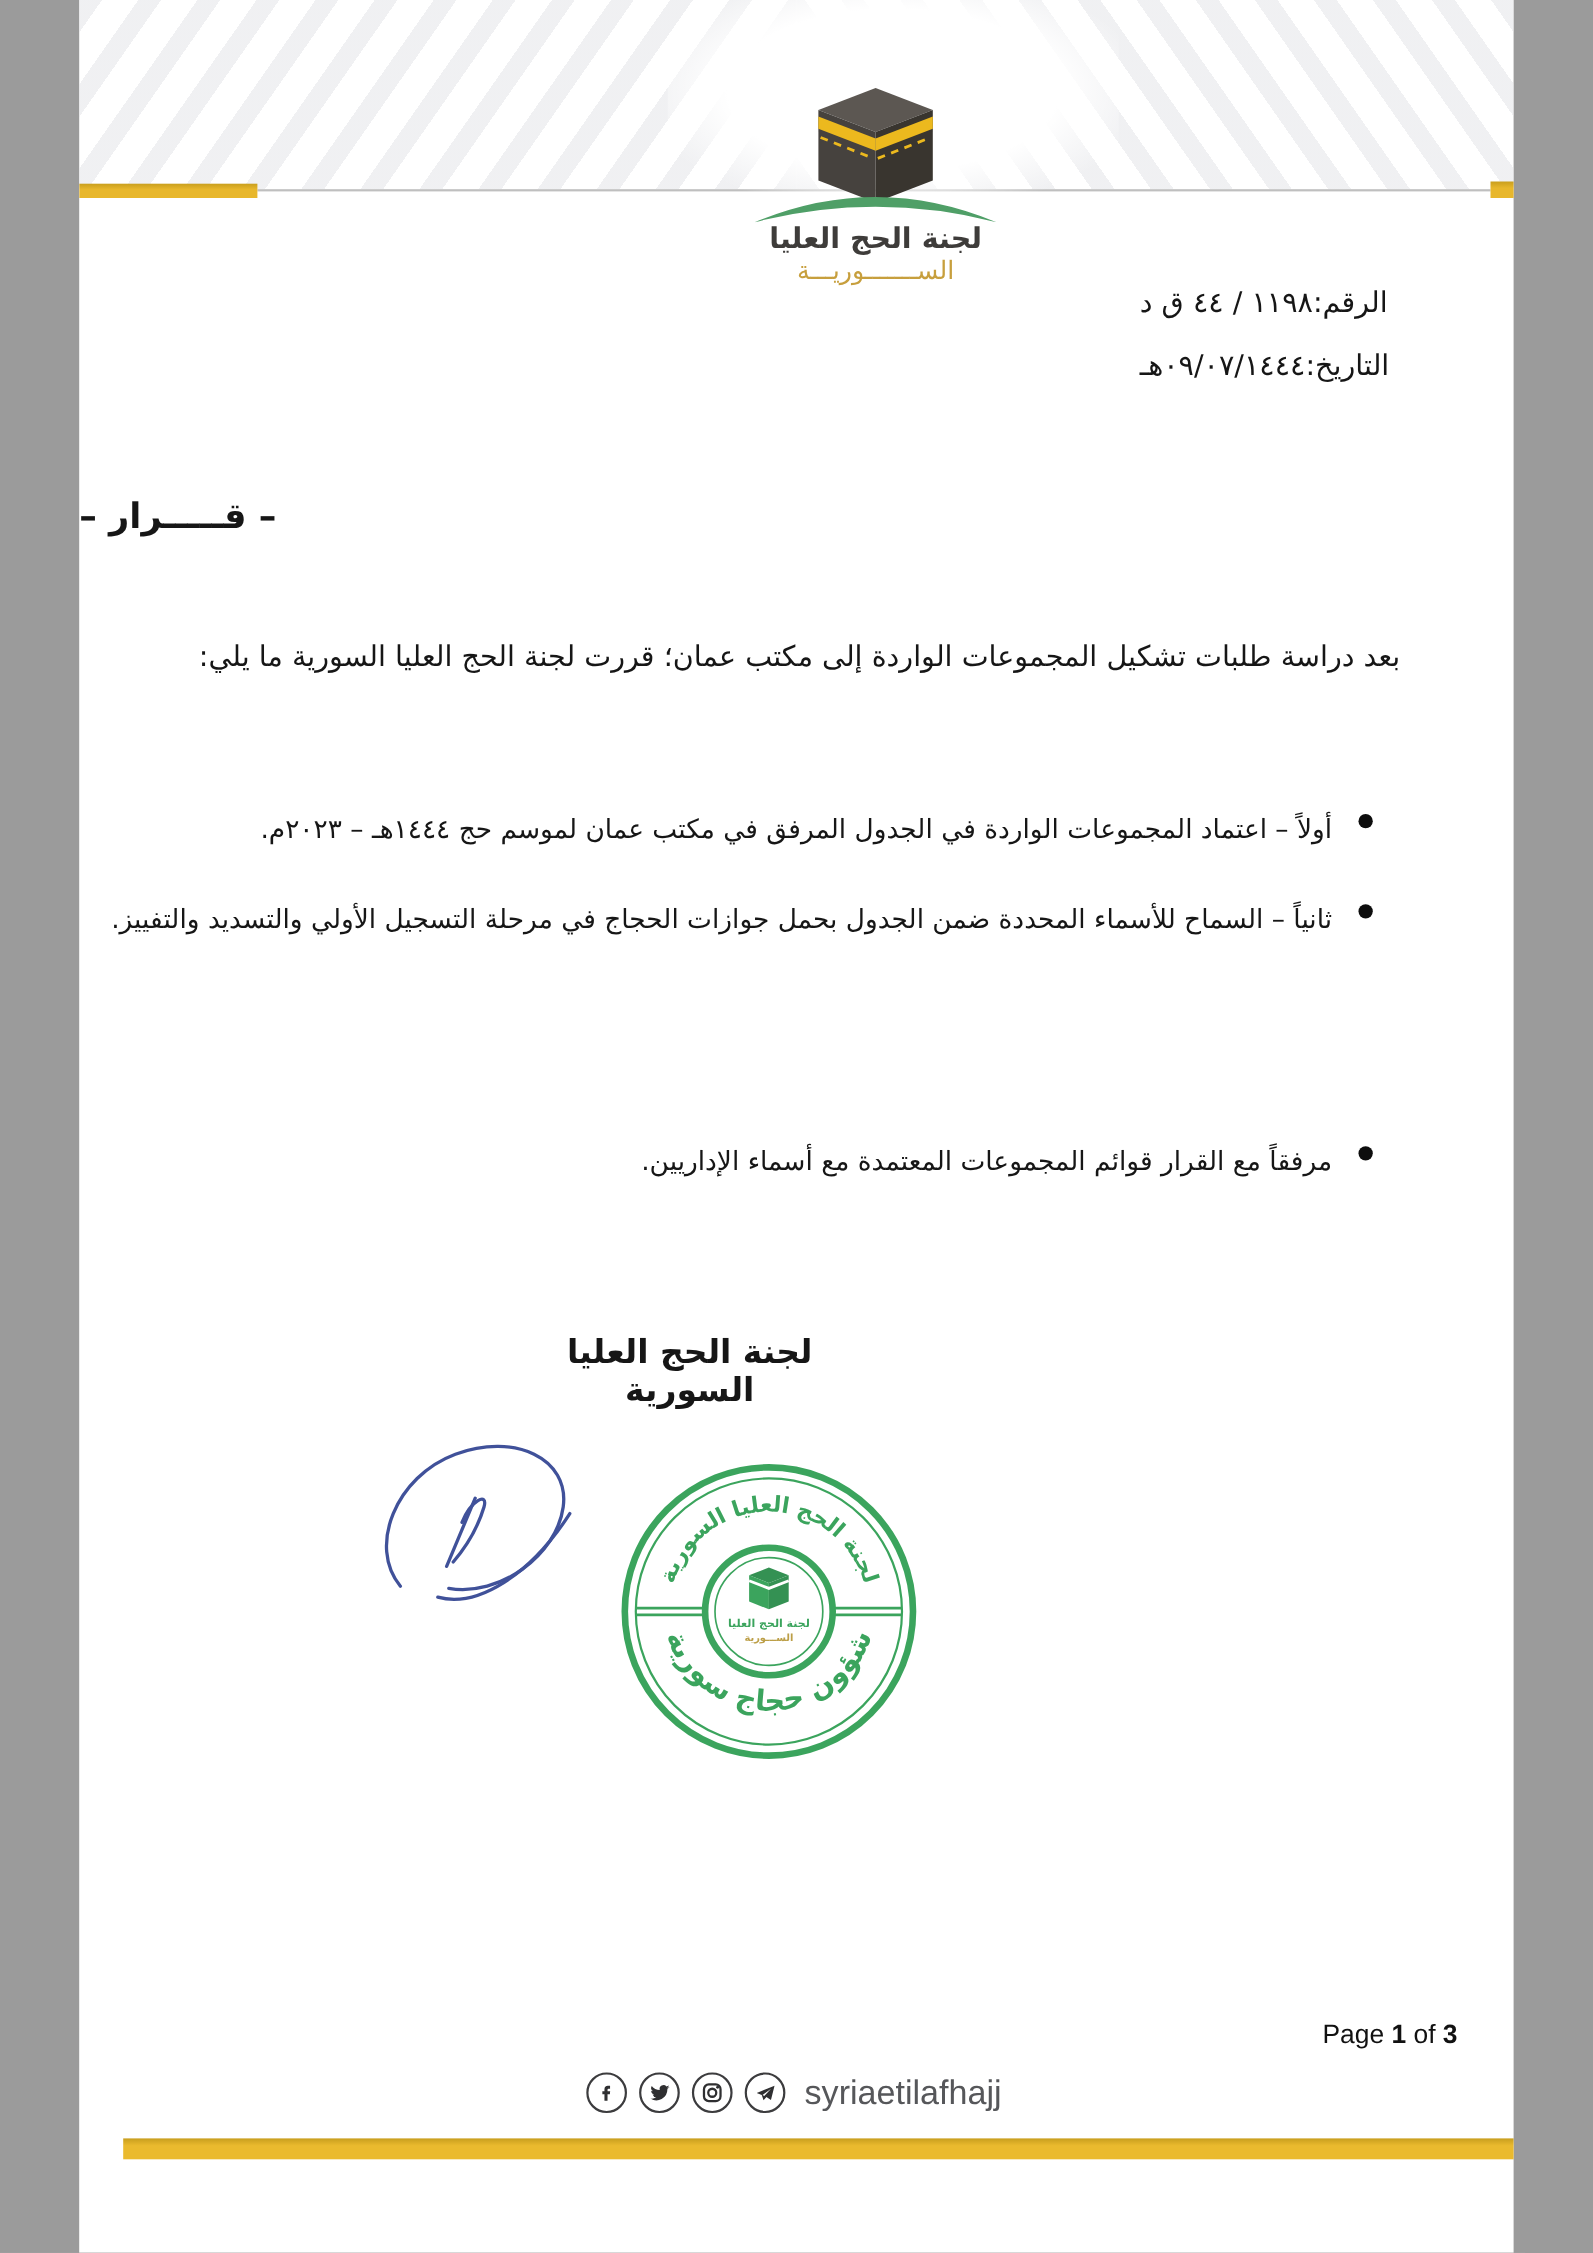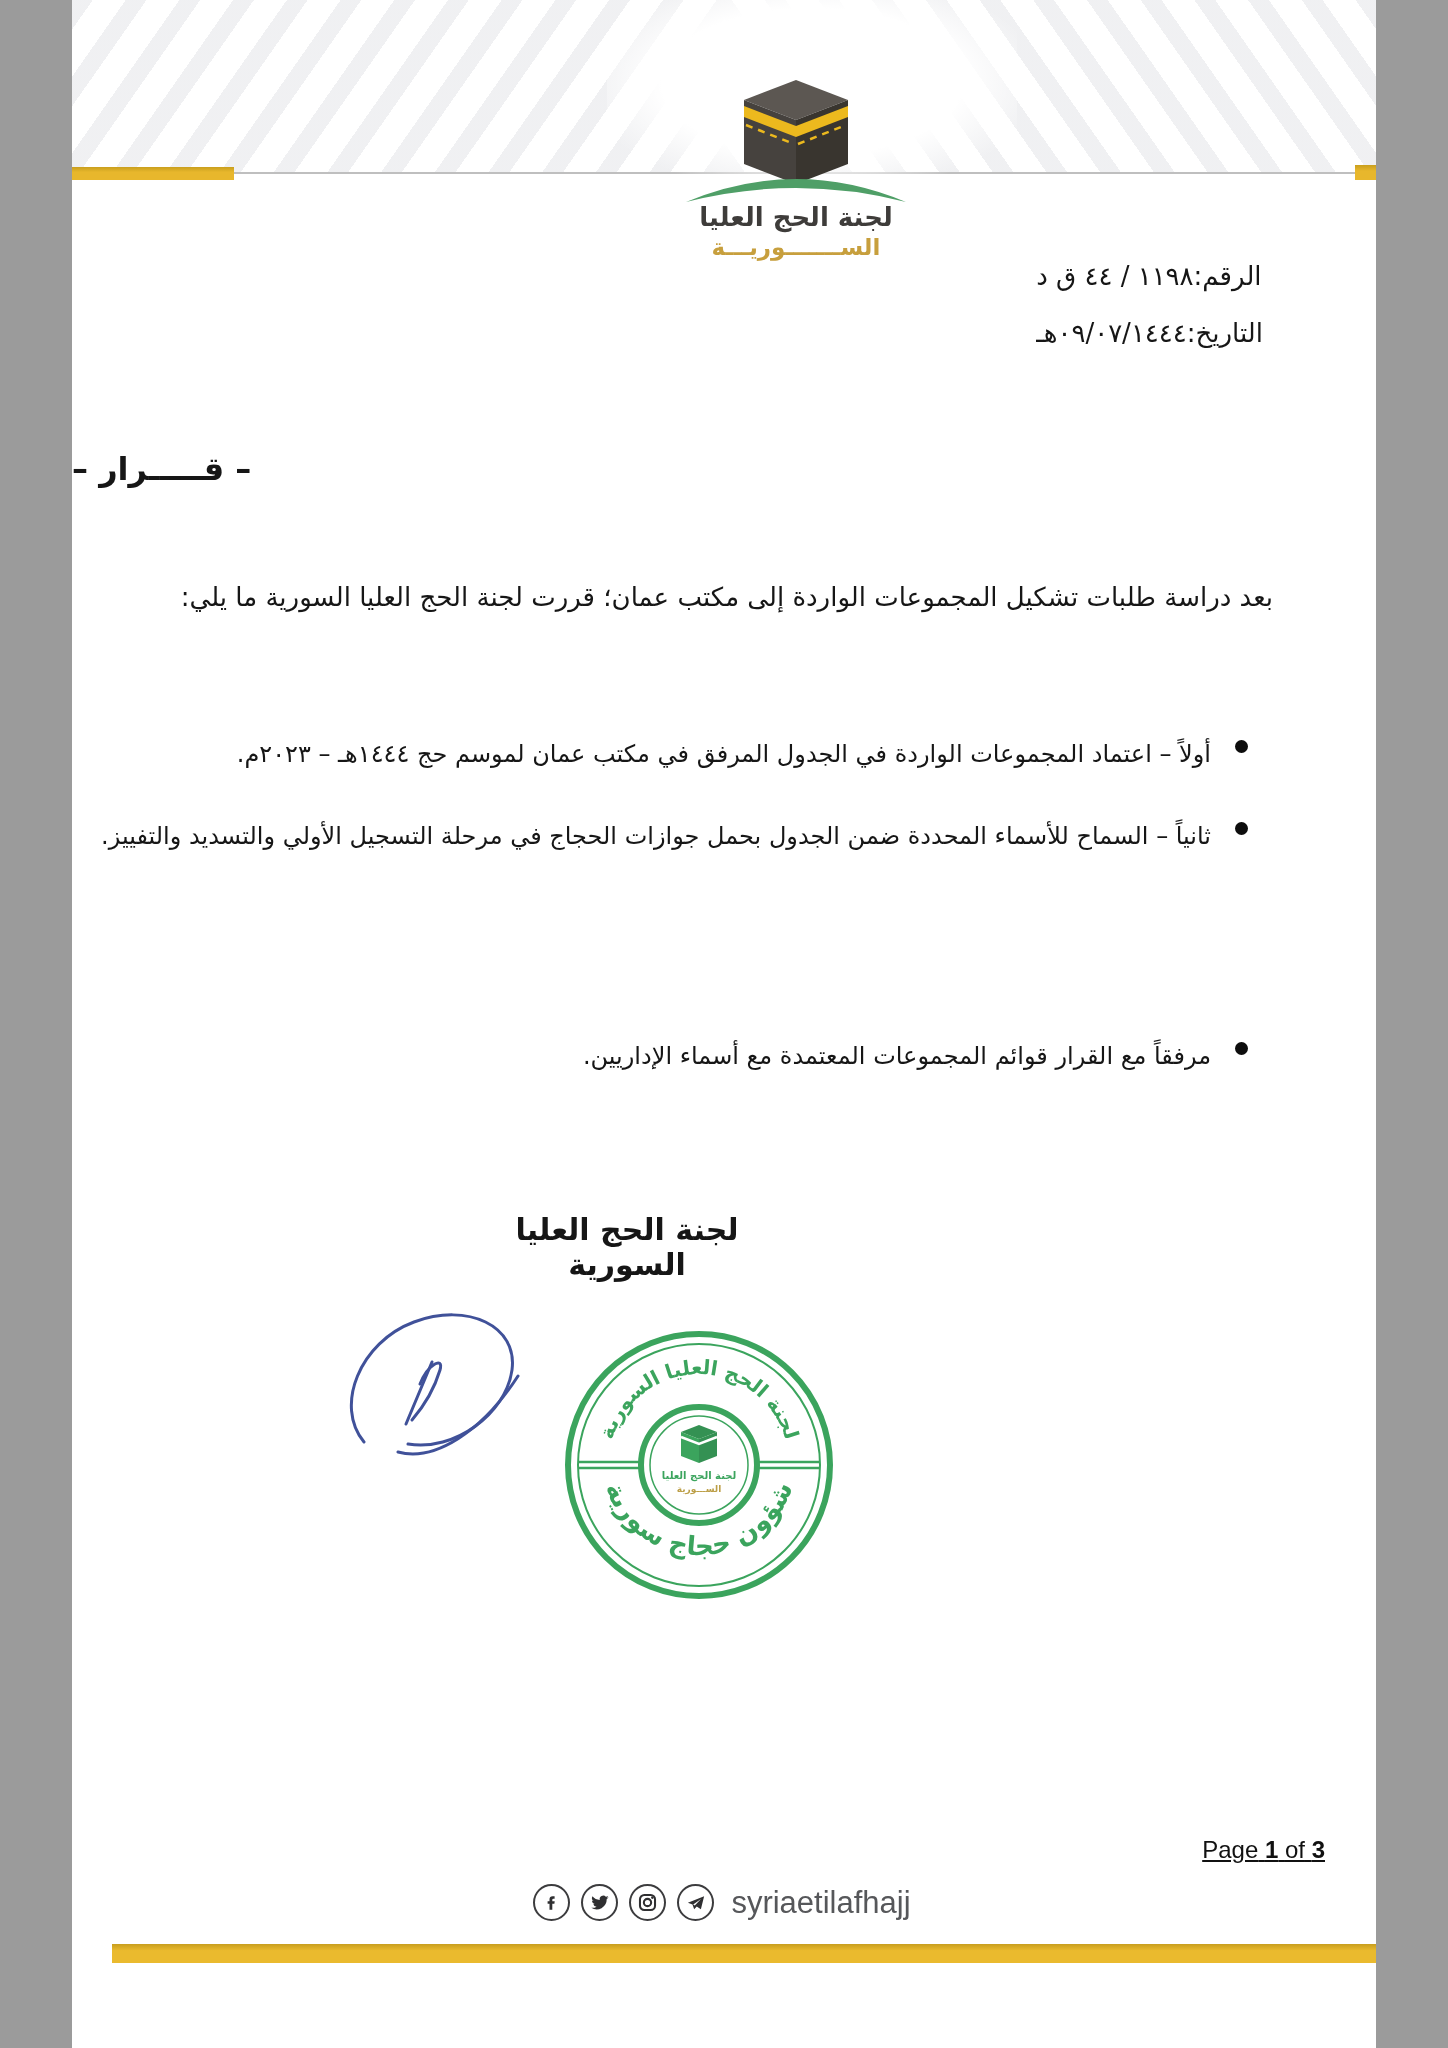--- a/index.html
+++ b/index.html
@@ -17,41 +17,41 @@
   .bar-top-left{left:0;top:167px;width:162px;height:13px;}
   .bar-top-right{left:1283px;top:165px;width:165px;height:15px;}
   .rule-top{position:absolute;left:162px;top:172px;width:1121px;height:2px;background:#bfbfbf;z-index:2;}
   .logo-backdrop{position:absolute;left:535px;top:0;width:410px;height:182px;z-index:4;
     background:radial-gradient(ellipse at 50% 45%,#ffffff 52%,rgba(255,255,255,0) 80%);}
   
   .logo{position:absolute;left:594px;top:72px;width:260px;z-index:5;}
   .logo-name{position:absolute;left:574px;top:202px;width:300px;text-align:center;
     font-size:26px;font-weight:bold;color:#3e3c3a;direction:rtl;z-index:5;}
   .logo-country{position:absolute;left:574px;top:234px;width:300px;text-align:center;
-    font-size:23px;font-weight:bold;color:#c79f3d;direction:rtl;z-index:5;}
+    font-size:23px;font-weight:normal;color:#c79f3d;direction:rtl;z-index:5;}
   
   .ref-block{position:absolute;top:248px;right:113px;text-align:left;direction:rtl;
     font-size:26px;line-height:57px;white-space:nowrap;}
   
   .doc-title{position:absolute;top:450px;left:0;width:100%;text-align:left;direction:rtl;
     font-size:32px;font-weight:bold;letter-spacing:1px;}
   .intro{position:absolute;top:582px;right:103px;direction:rtl;font-size:26px;white-space:nowrap;}
   .bullet-row{position:absolute;right:128px;direction:rtl;display:flex;align-items:flex-start;
     gap:24px;font-size:24px;white-space:nowrap;}
   .dot{width:13px;height:13px;border-radius:50%;background:#0d0d0d;flex:none;}
   .row1{top:740px;}
   .row2{top:822px;}
   .row3{top:1042px;}
   .sig-title{position:absolute;top:1212px;left:385px;width:340px;text-align:center;direction:rtl;
     font-size:30px;font-weight:bold;}
   .signature-svg{position:absolute;left:262px;top:1310px;z-index:6;}
   .stamp-svg{position:absolute;left:488px;top:1326px;z-index:5;opacity:.95;}
   
   .page-indicator{position:absolute;top:1836px;right:51px;font-size:24px;color:#111;
-    font-family:"Liberation Sans", sans-serif;text-decoration:underline;}
+    font-family:"Liberation Sans", sans-serif;}
   .page-indicator b{font-weight:bold;}
   .social{position:absolute;top:1884px;left:0;width:100%;display:flex;justify-content:center;
     align-items:center;gap:11px;}
   .social-circle{width:37px;height:37px;border:2.5px solid #3c3c3e;border-radius:50%;
     display:flex;align-items:center;justify-content:center;box-sizing:border-box;flex:none;}
   .handle{font-family:"Liberation Sans", sans-serif;font-size:31px;color:#56575a;margin-right:4px;margin-left:6px;}
   .bar-bottom{position:absolute;left:40px;top:1944px;width:1392px;height:19px;
     background:linear-gradient(#c89e1e,#eaba2e 35%);}
 </style>
 </head>

